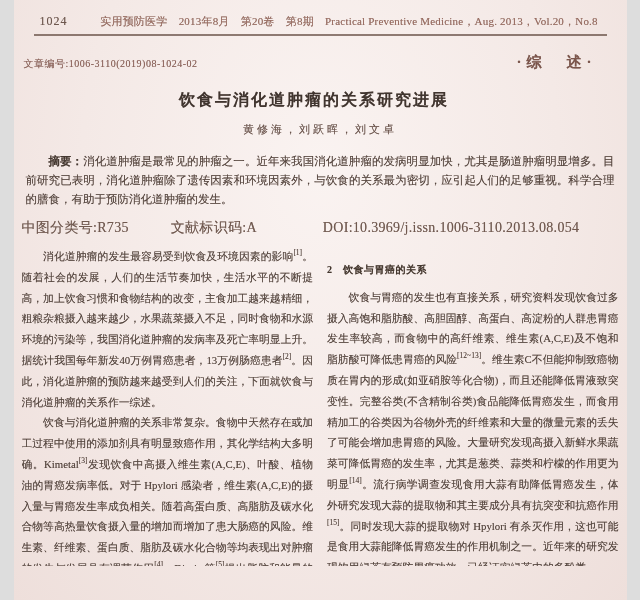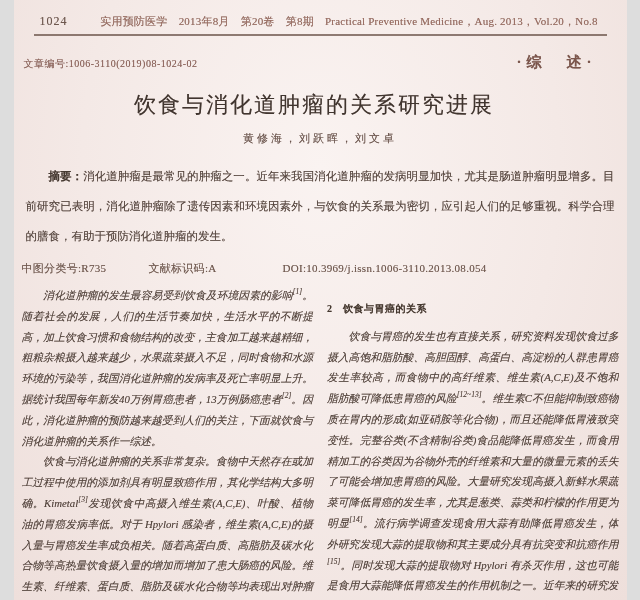--- a/index.html
+++ b/index.html
@@ -17,36 +17,36 @@
   .page-header { display:flex; align-items:baseline; padding:14px 22px 0 26px; }
   .page-num { font-size:12px; letter-spacing:1px; color:#6d574e; }
   .journal-line { flex:1; text-align:center; font-size:11px; color:#9a6c60; letter-spacing:0.2px; padding-left:26px; white-space:nowrap; }
 
   .header-rule { height:2px; background:#61483e; opacity:0.7; margin:5px 20px 0 20px; }
 
   .meta-row { display:flex; justify-content:space-between; align-items:baseline; padding:17px 30px 0 10px; }
   .article-number { font-size:10px; color:#8e635a; letter-spacing:0.5px; }
   .column-tag { font-size:15px; font-weight:bold; color:#7c564c; letter-spacing:5px; }
 
-  .title { text-align:center; font-size:22px; font-weight:normal; color:#40352f; letter-spacing:2px; margin:18px 12px 0 0; }
+  .title { text-align:center; font-size:16px; font-weight:bold; color:#40352f; letter-spacing:2px; margin:18px 12px 0 0; }
 
   .authors { text-align:center; font-size:11px; color:#6a544c; letter-spacing:3px; margin-top:11px; }
 
-  .abstract, .keywords { margin:10px 12px; font-size:11.5px; line-height:30px; text-align:justify; }
+  .abstract, .keywords { margin:10px 12px; font-size:11.5px; line-height:19px; text-align:justify; }
   .abstract { margin-top:15px; text-indent:2em; }
   .keywords { text-indent:2em; }
   .abstract b, .keywords b { color:#453931; font-weight:bold; }
 
-  .meta2 { margin:3px 12px 0 8px; font-size:11px; color:#70594f; letter-spacing:0.3px; }
+  .meta2 { margin:3px 12px 0 8px; font-size:14px; color:#70594f; letter-spacing:0.3px; }
   .meta2 .clc { margin-right:42px; }
   .meta2 .doc-code { margin-right:66px; }
 
   .columns { display:flex; gap:14px; margin:9px 8px 0 8px; height:320px; overflow:hidden; }
   .col { width:302px; font-size:10.8px; line-height:20.8px; text-align:justify; color:#51433c; }
-  .col p { margin:0;font-style:italic; }
+  .col p { margin:0; }
   .col p.indent { text-indent:2em; }
   .col sup { font-size:7.5px; line-height:0; vertical-align:super; letter-spacing:0; }
 
   .section-heading { font-size:10px; font-weight:bold; color:#44382f; margin:14px 0 6px 0; letter-spacing:0.5px; }
 </style>
 </head>
 <body>
 
 <div class="page">
 

